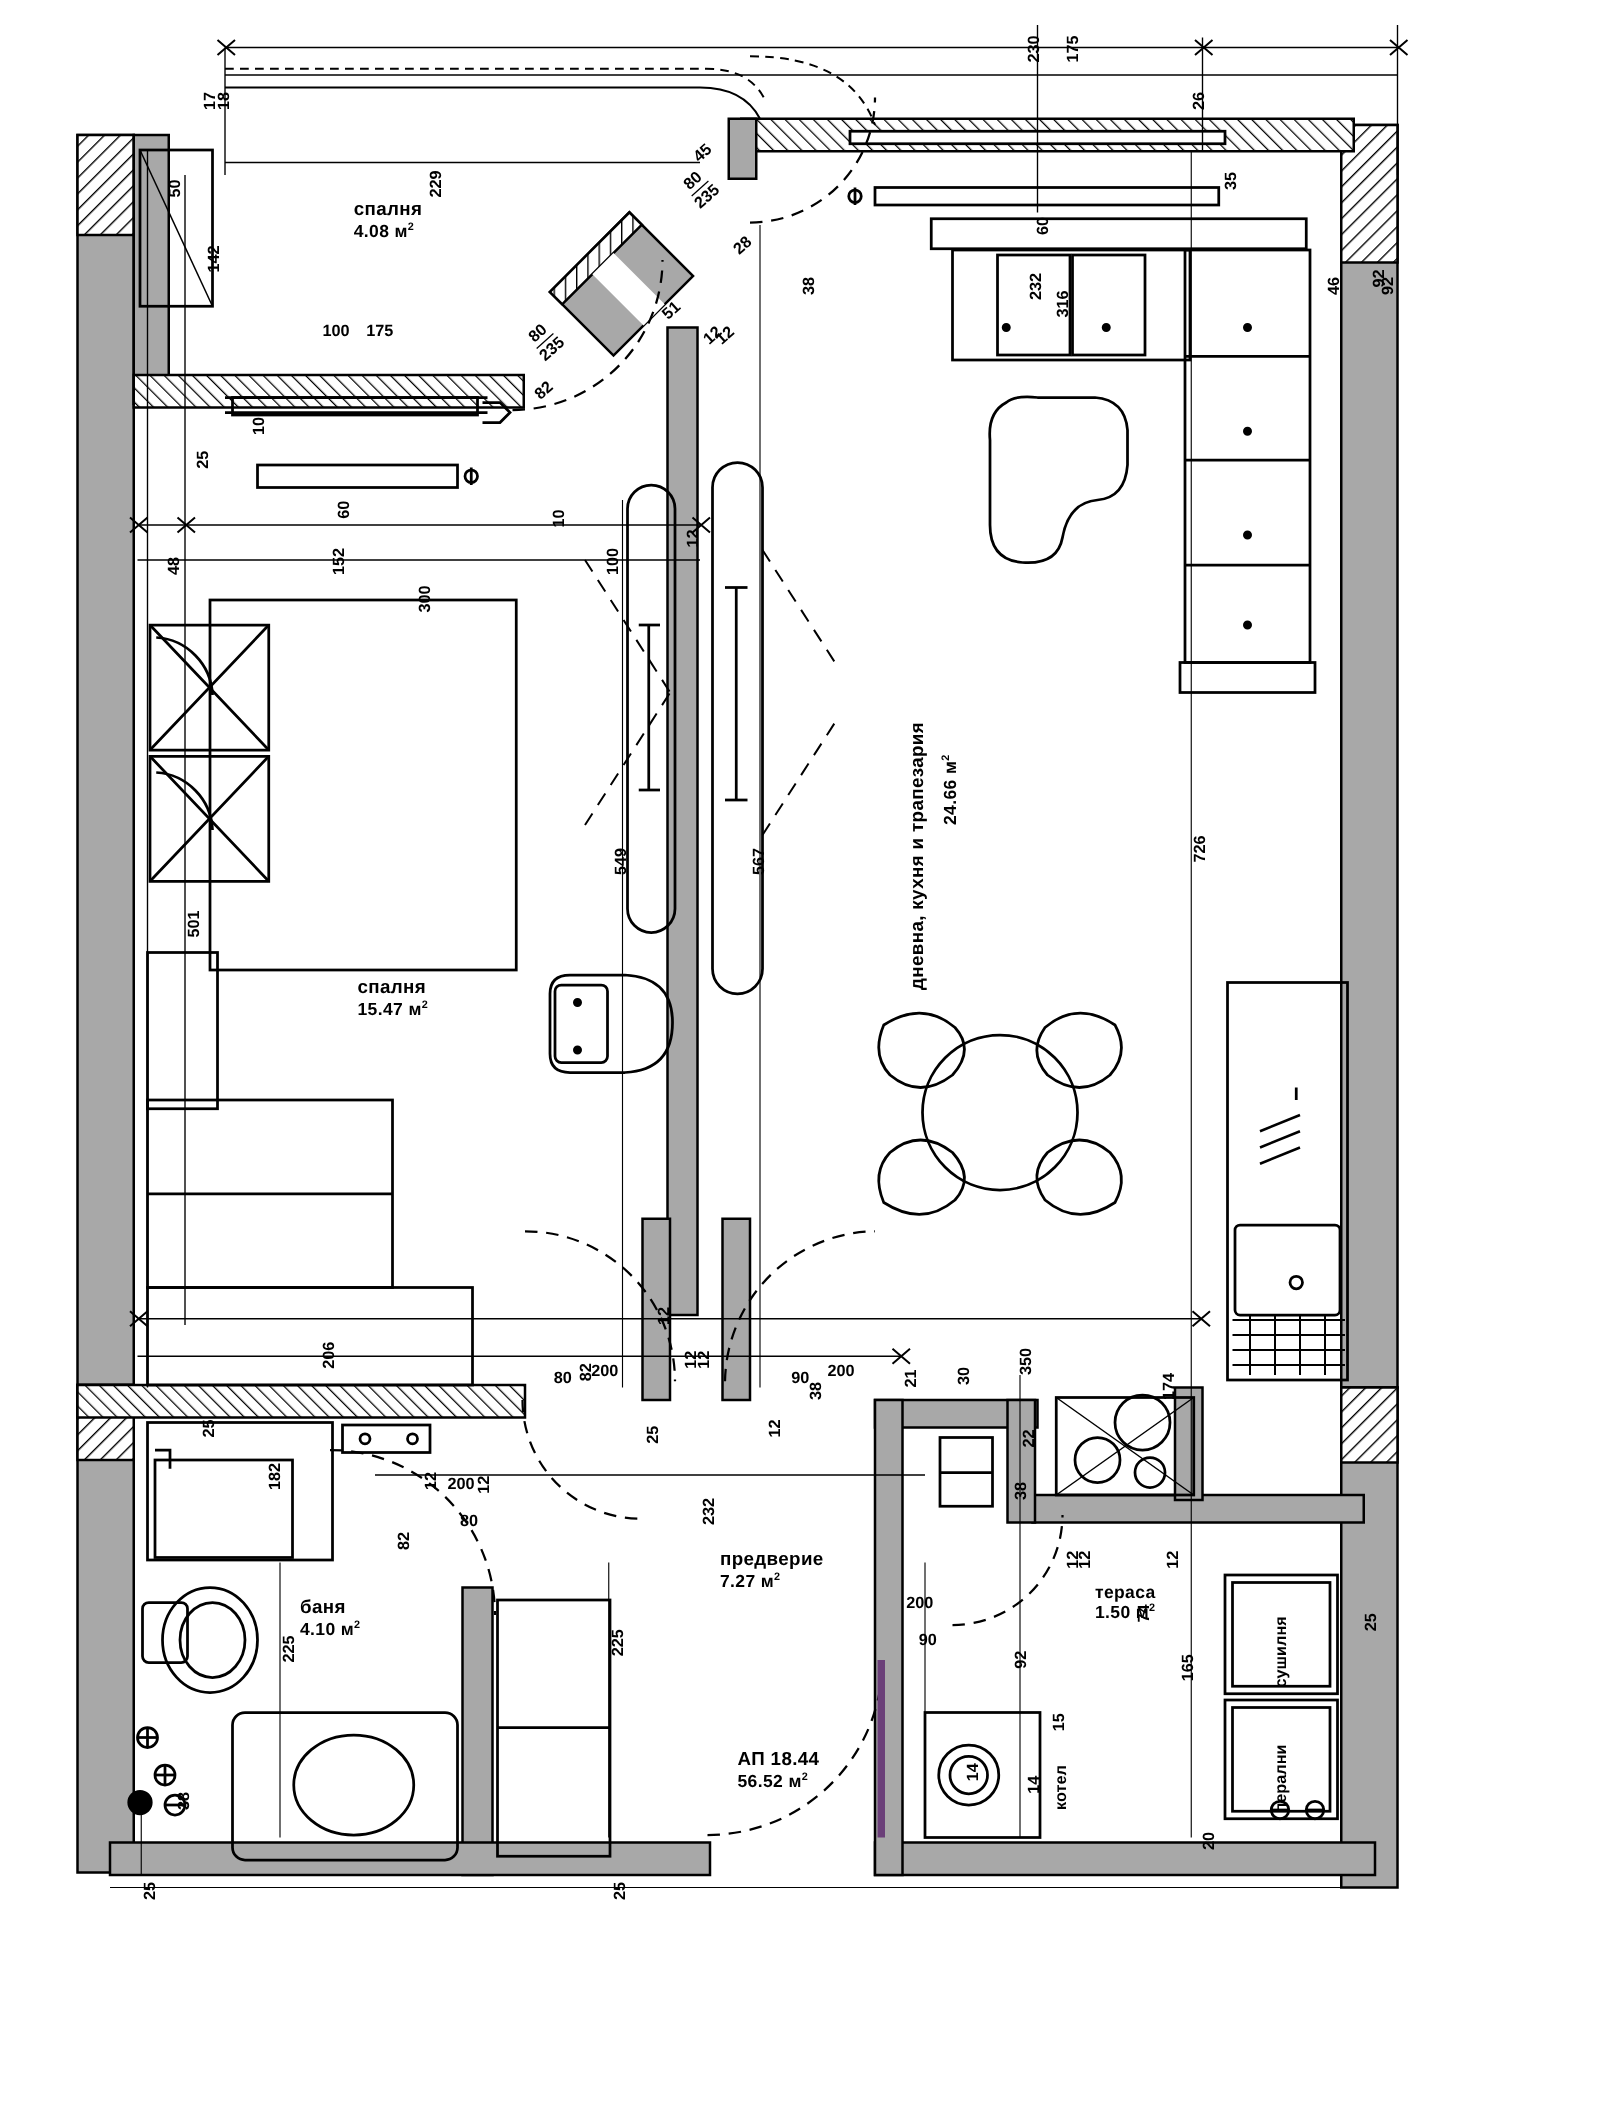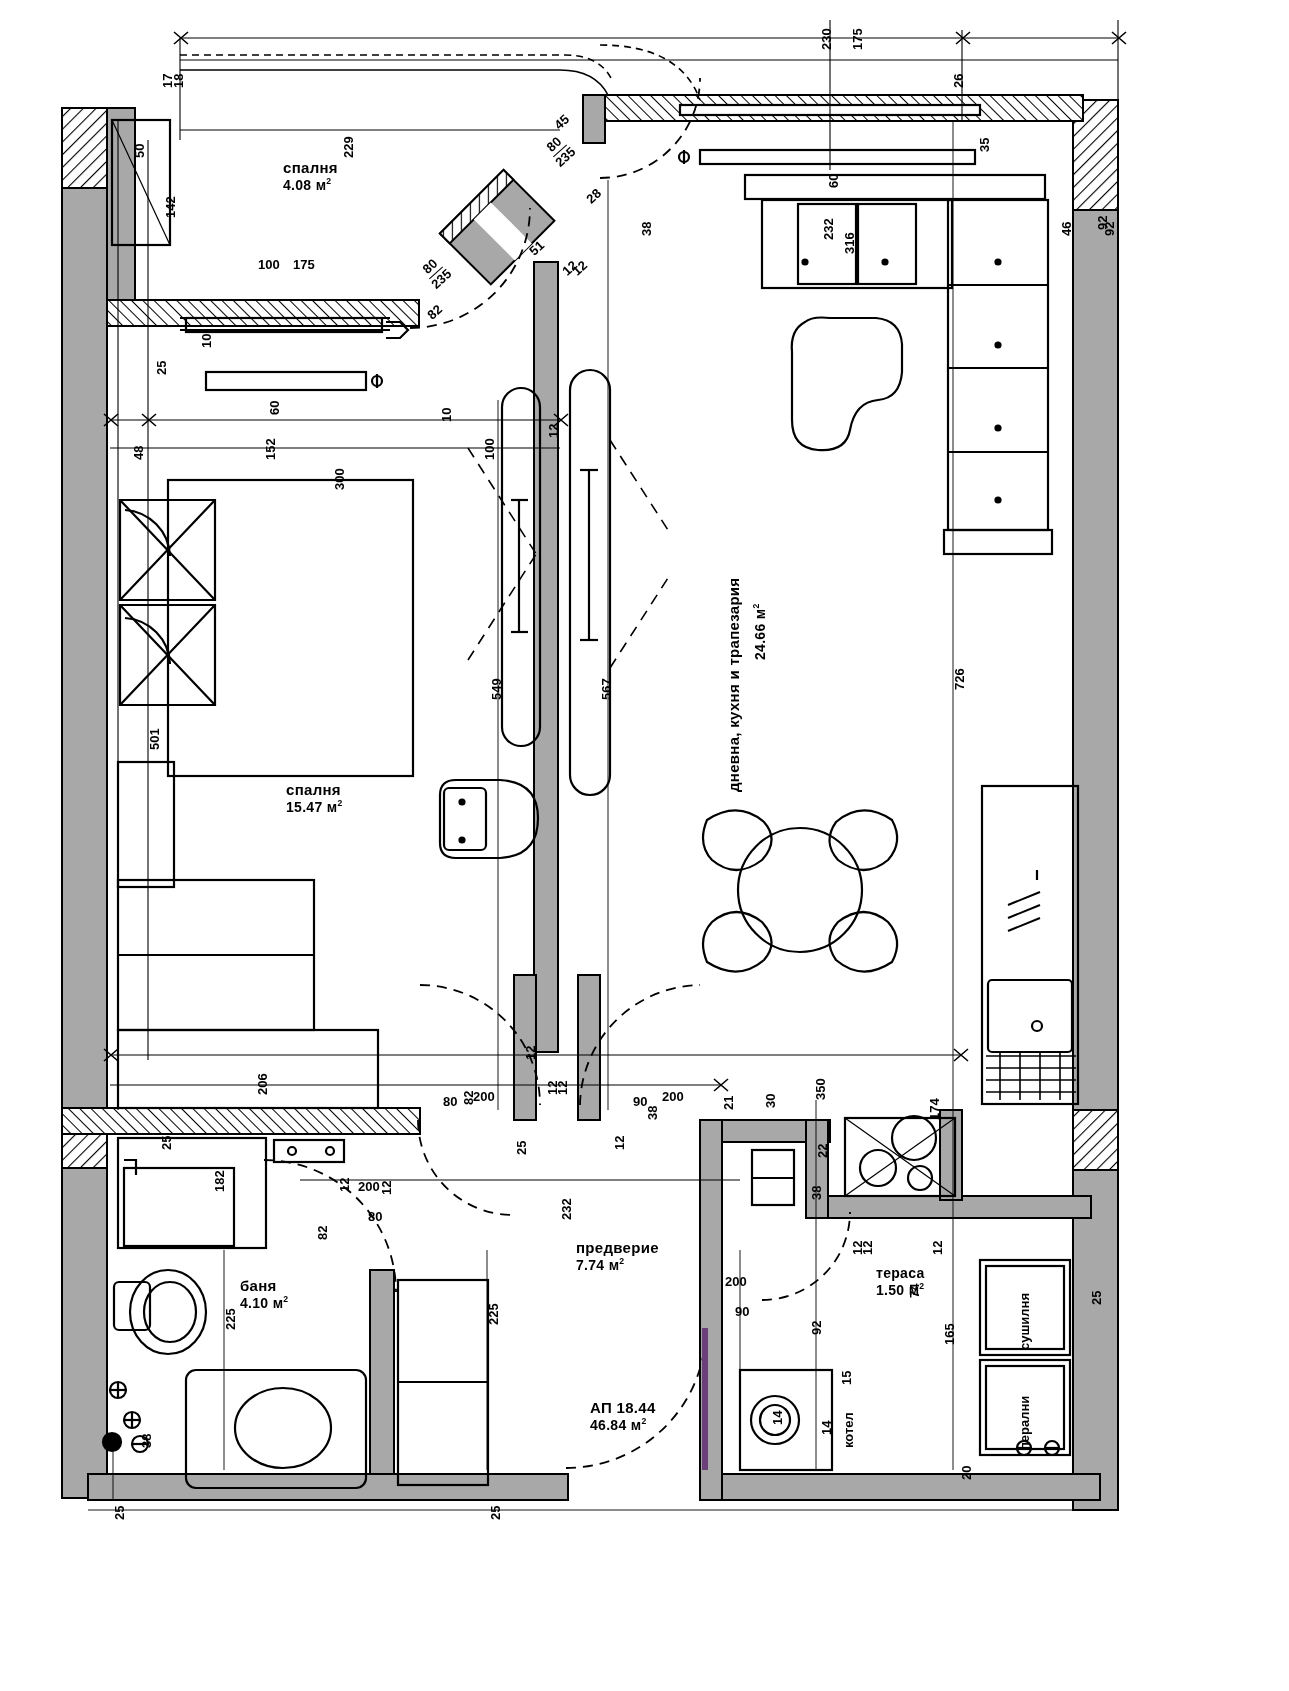--- a/index.html
+++ b/index.html
@@ -309,31 +309,31 @@
   <div class="a"><span>24.66 м</span><span class="sup">2</span></div>
 </div>
 
 <div class="lbl room" style="left:240px;top:1278px;">
   <div>баня</div>
   <div class="a"><span>4.10 м</span><span class="sup">2</span></div>
 </div>
 
 <div class="lbl room" style="left:576px;top:1240px;">
   <div>предверие</div>
-  <div class="a"><span>7.74 м</span><span class="sup">2</span></div>
+  <div class="a"><span>7.27 м</span><span class="sup">2</span></div>
 </div>
 
 <div class="lbl room" style="left:876px;top:1266px;font-size:14px;">
   <div>тераса</div>
   <div class="a"><span>1.50 м</span><span class="sup">2</span></div>
 </div>
 
 <div class="lbl room" style="left:590px;top:1400px;">
   <div>АП 18.44</div>
-  <div class="a"><span>46.84 м</span><span class="sup">2</span></div>
+  <div class="a"><span>56.52 м</span><span class="sup">2</span></div>
 </div>
 
 <div class="lbl appl rot90" style="left:1018px;top:1350px;">сушилня</div>
 <div class="lbl appl rot90" style="left:1018px;top:1450px;">перални</div>
 <div class="lbl appl rot90" style="left:842px;top:1448px;">котел</div>
 
 <div id="dims">
       <div class="lbl dim" style="left: 820px; top: 50px; transform-origin: 0px 0px; transform: rotate(-90deg);">230</div>
       <div class="lbl dim" style="left: 851px; top: 50px; transform-origin: 0px 0px; transform: rotate(-90deg);">175</div>
       <div class="lbl dim" style="left: 952px; top: 88px; transform-origin: 0px 0px; transform: rotate(-90deg);">26</div>

